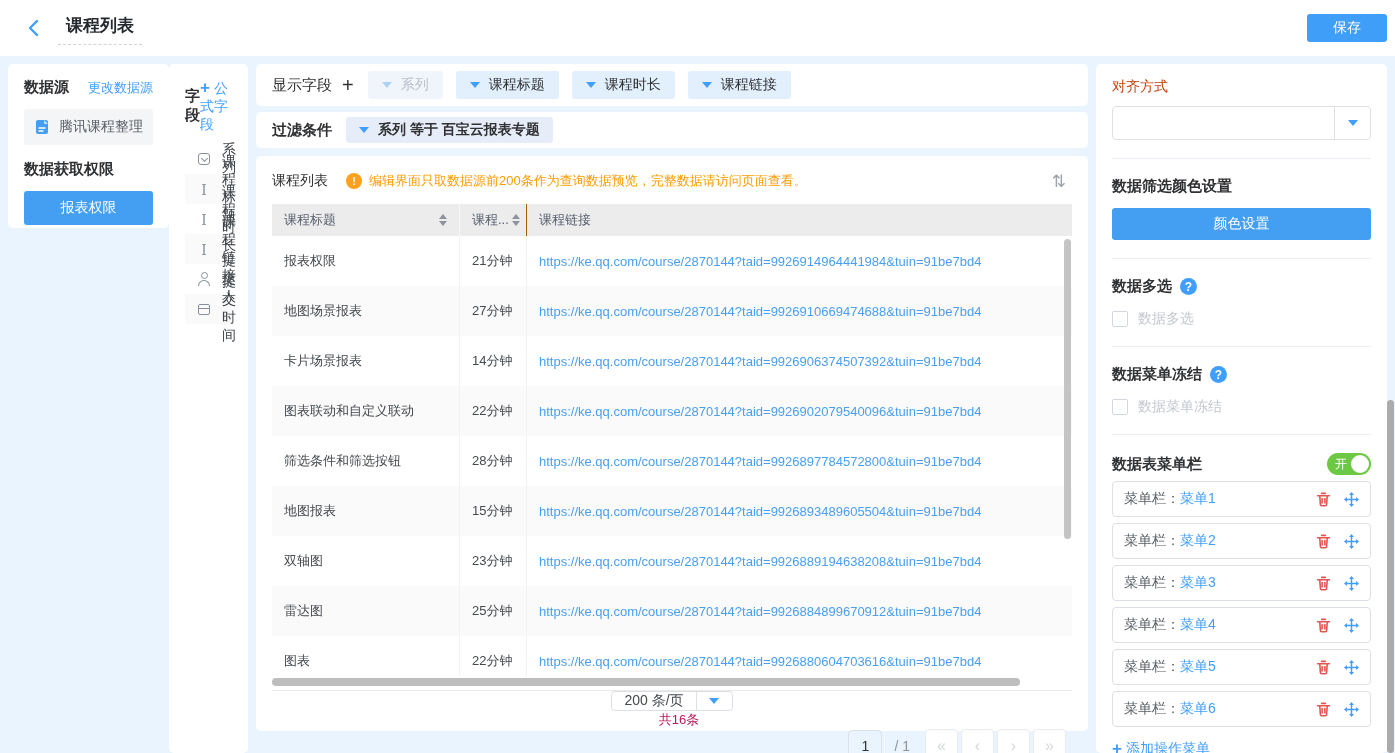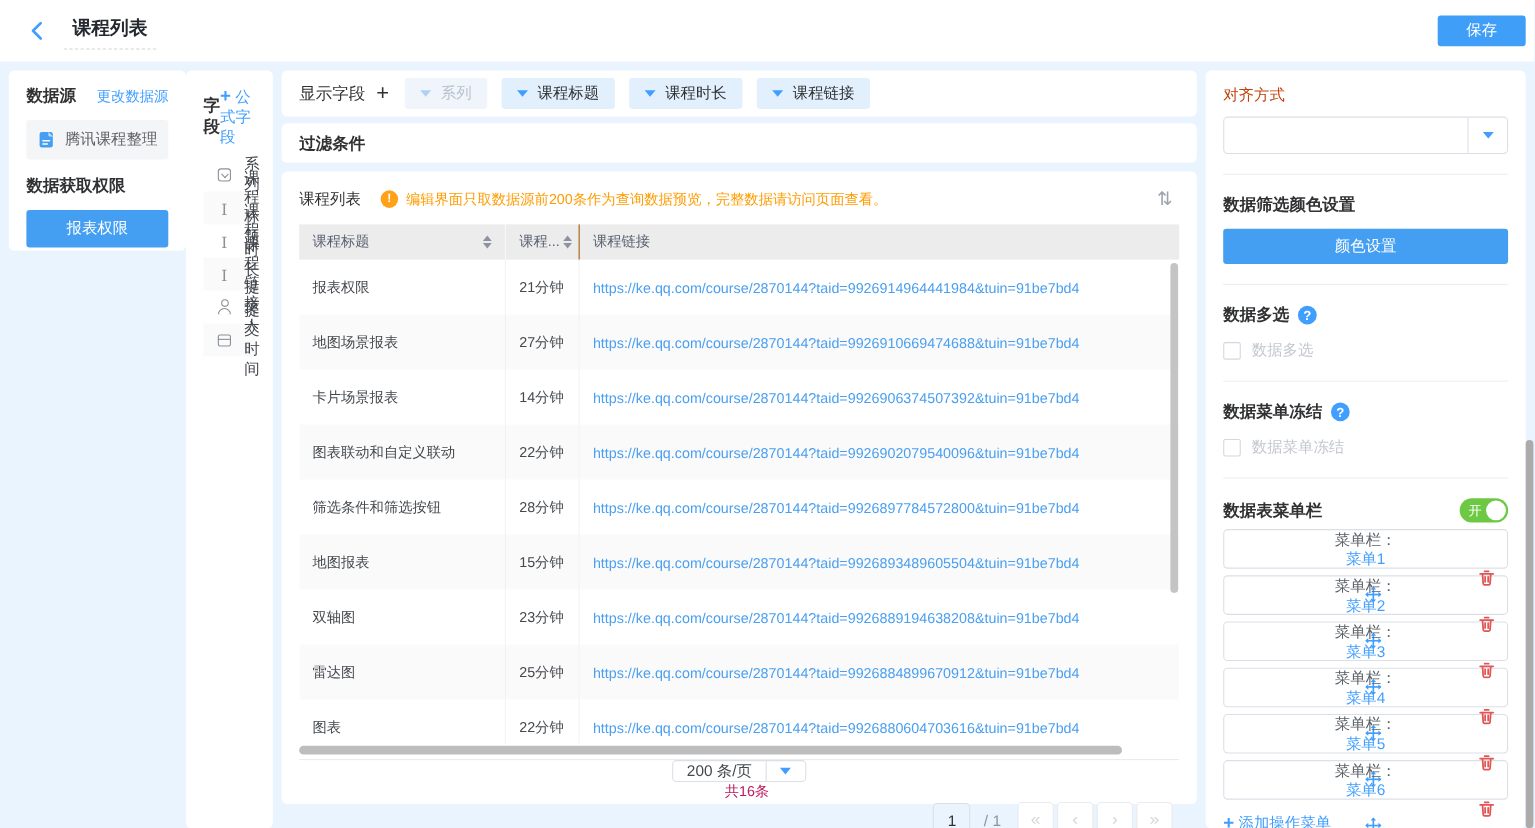--- a/index.html
+++ b/index.html
@@ -100,21 +100,21 @@
   .divider { border:none; border-top:1px solid #EBEEF5; margin:18px 0; }
   .sec-title { display:flex; align-items:center; gap:8px; }
   .qico { width:17px; height:17px; border-radius:50%; background:#409EFF; color:#fff; font-size:12px; font-weight:bold; display:flex; align-items:center; justify-content:center; cursor:pointer; }
   .color-btn { margin-top:12px; height:32px; }
   .chkrow { margin-top:14px; display:flex; align-items:center; gap:10px; }
   .chk { width:16px; height:16px; border:1px solid #D3D8E0; border-radius:2px; background:#fff; cursor:pointer; flex:none; }
   .chklabel { color:#C3C7CF; font-size:14px; }
   .switch { width:44px; height:22px; border-radius:11px; background:#6DC944; position:relative; color:#fff; font-size:12px; display:flex; align-items:center; padding-left:8px; cursor:pointer; }
   .knob { position:absolute; right:2px; top:2px; width:18px; height:18px; border-radius:50%; background:#fff; }
   .menu-list { margin-top:4px; }
-  .mi { height:36px; border:1px solid #DCDFE6; border-radius:4px; display:flex; align-items:center; padding:0 11px; margin-top:6px; font-size:14px; cursor:pointer; background:#fff;flex-direction:column; }
+  .mi { height:36px; border:1px solid #DCDFE6; border-radius:4px; display:flex; align-items:center; padding:0 11px; margin-top:6px; font-size:14px; cursor:pointer; background:#fff; }
   .mi .pre { color:#5A6066; } .mi .nm { color:#409EFF; }
   .mi .ico-trash { margin-left:auto; display:flex; cursor:pointer; }
   .mi .ico-move { margin-left:13px; display:flex; cursor:pointer; }
   .addmenu { margin-top:12px; display:flex; align-items:center; font-size:14px; color:#409EFF; cursor:pointer; }
 
   .pagebar { position:absolute; right:1px; top:400px; width:7px; height:353px; background:#ABABAB; border-radius:4px; }
 </style>
 </head>
 <body>
 
@@ -217,20 +217,24 @@
 
             <div class="tag">
               <span class="tri-down"></span>
               <span>课程链接</span>
             </div>
           </div>
       </div>
 
       <div class="card filter-card">
         <span class="disp-label">过滤条件</span>
+        <div class="ftag">
+          <span class="tri-down"></span>
+          <span>系列 等于 百宝云报表专题</span>
+        </div>
       </div>
 
       <div class="card table-card">
         <div class="tbl-title-row">
           <span class="tbl-title">课程列表</span>
           <span class="warn">
             <span class="warn-ico">!</span>
             <span>编辑界面只取数据源前200条作为查询数据预览，完整数据请访问页面查看。</span>
           </span>
           <span class="reorder-ico">⇅</span>

